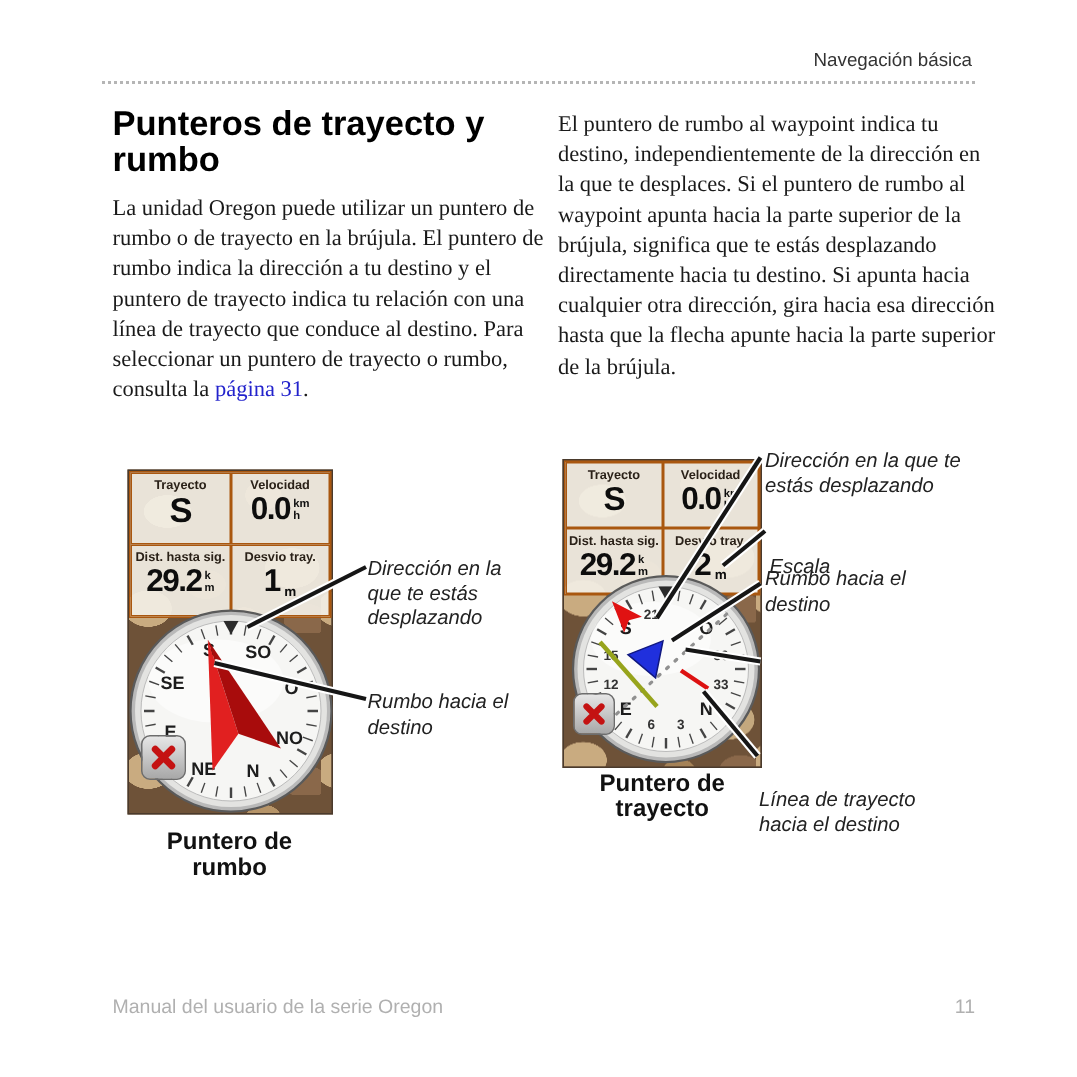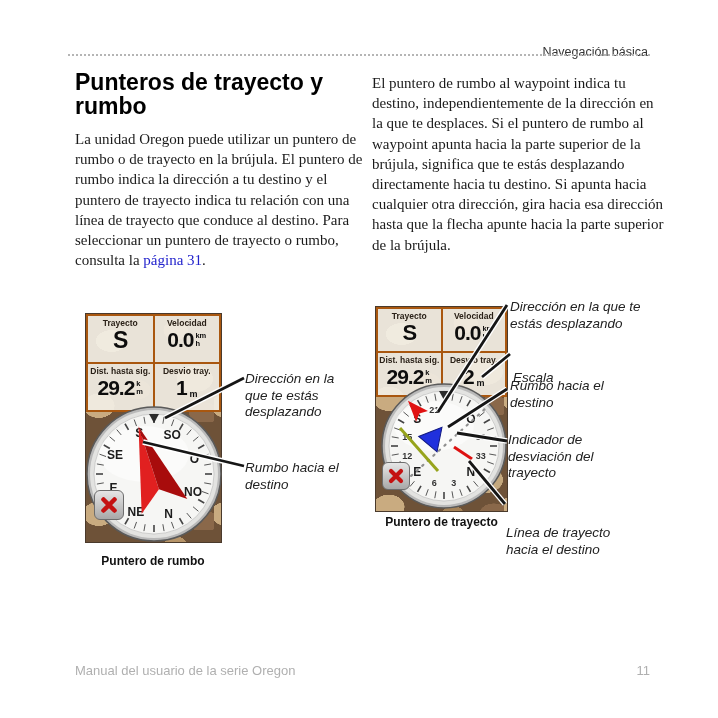--- a/index.html
+++ b/index.html
@@ -1,19 +1,19 @@
 <!DOCTYPE html>
 <html><head>
 <meta charset="utf-8">
 <style>
   html,body{margin:0;padding:0;background:#fff;}
   .page{position:relative;width:718px;height:718px;background:#fff;overflow:hidden;
         font-family:"Liberation Sans",sans-serif;}
   .hdr{position:absolute;top:33px;left:380px;width:268px;text-align:right;
-       font-size:12.5px;color:#333;margin-top:12px;}
+       font-size:12.5px;color:#333;}
   .hdr-rule{position:absolute;top:54px;left:68px;width:582px;border-top:2px dotted #b5b5b5;}
   .title{position:absolute;top:70px;left:75px;width:260px;margin:0;
          font-size:23px;line-height:24px;font-weight:bold;color:#000;}
   .body{position:absolute;margin:0;font-family:"Liberation Serif",serif;
         font-size:15px;line-height:20.2px;color:#1a1a1a;text-align:left;}
   .body-left{top:109px;left:75px;width:290px;margin-top:20px;}
   .body-right{top:73px;left:372px;width:292px;}
   .plink{color:#2222cc;text-decoration:none;}
   .device{position:absolute;border:1px solid #4a3a2c;box-sizing:border-box;
           background-color:#6e5238;
@@ -39,21 +39,21 @@
   .fvalrow{display:flex;align-items:center;justify-content:center;margin-top:1px;}
   .fval{font-size:21px;font-weight:bold;color:#0d0d0d;letter-spacing:-1px;line-height:22px;}
   .ustack{display:inline-flex;flex-direction:column;margin-left:2px;
           font-size:7.5px;font-weight:bold;color:#0d0d0d;line-height:8px;font-style:normal;}
   .ustack i{font-style:normal;}
   .ubase{font-size:9px;font-weight:bold;color:#0d0d0d;margin-left:3px;align-self:flex-end;}
   .dialwrap{position:absolute;}
   .xbtn{position:absolute;width:30px;height:30px;border-radius:6px;
         background:linear-gradient(#e6e6e6,#a8a8a8);border:1px solid #6d6d6d;
         display:flex;align-items:center;justify-content:center;box-sizing:border-box;}
-  .caption{position:absolute;margin:0;text-align:center;font-size:12px;
+  .caption{position:absolute;margin:0;text-align:center;font-size:16px;
            font-weight:bold;color:#111;line-height:17px;}
   .cap-left{left:93px;top:553px;width:120px;}
   .cap-right{left:383px;top:514px;width:117px;}
   .ann{position:absolute;font-style:italic;font-size:13.5px;line-height:16.5px;color:#222;}
   #leaders{position:absolute;left:0;top:0;pointer-events:none;}
   .footer{position:absolute;top:663px;left:75px;width:575px;display:flex;
           justify-content:space-between;font-size:13px;color:#b0b0b0;}
 </style>
 </head>
 <body>
@@ -270,21 +270,20 @@
       <svg width="20" height="20" viewBox="0 0 24 24">
           <path d="M6 6 L18 18 M18 6 L6 18" stroke="#c41212" stroke-width="5" stroke-linecap="round" fill="none"></path>
         </svg>
     </div>
   </div>
   <p class="caption cap-right">Puntero de trayecto</p>
 
   <div class="ann" style="left:510px;top:299px;width:155px;">Dirección en la que te estás desplazando</div>
   <div class="ann" style="left:513px;top:347px;width:100px;margin-top:23px;">Escala</div>
   <div class="ann" style="left:510px;top:378px;width:120px;">Rumbo hacia el destino</div>
-  <div class="ann" style="left:508px;top:432px;width:115px;">Indicador de desviación del trayecto</div>
   <div class="ann" style="left:506px;top:525px;width:140px;">Línea de trayecto hacia el destino</div>
 
   <svg id="leaders" width="718" height="718">
       <line x1="165" y1="418" x2="244" y2="378" stroke="#fff" stroke-width="5.5"></line>
       <line x1="165" y1="418" x2="244" y2="378" stroke="#161616" stroke-width="2.8"></line>
       <line x1="143" y1="442" x2="244" y2="466" stroke="#fff" stroke-width="5.5"></line>
       <line x1="143" y1="442" x2="244" y2="466" stroke="#161616" stroke-width="2.8"></line>
       <line x1="438" y1="412" x2="507" y2="305" stroke="#fff" stroke-width="5.5"></line>
       <line x1="438" y1="412" x2="507" y2="305" stroke="#161616" stroke-width="2.8"></line>
       <line x1="482" y1="377" x2="510" y2="354" stroke="#fff" stroke-width="5.5"></line>

